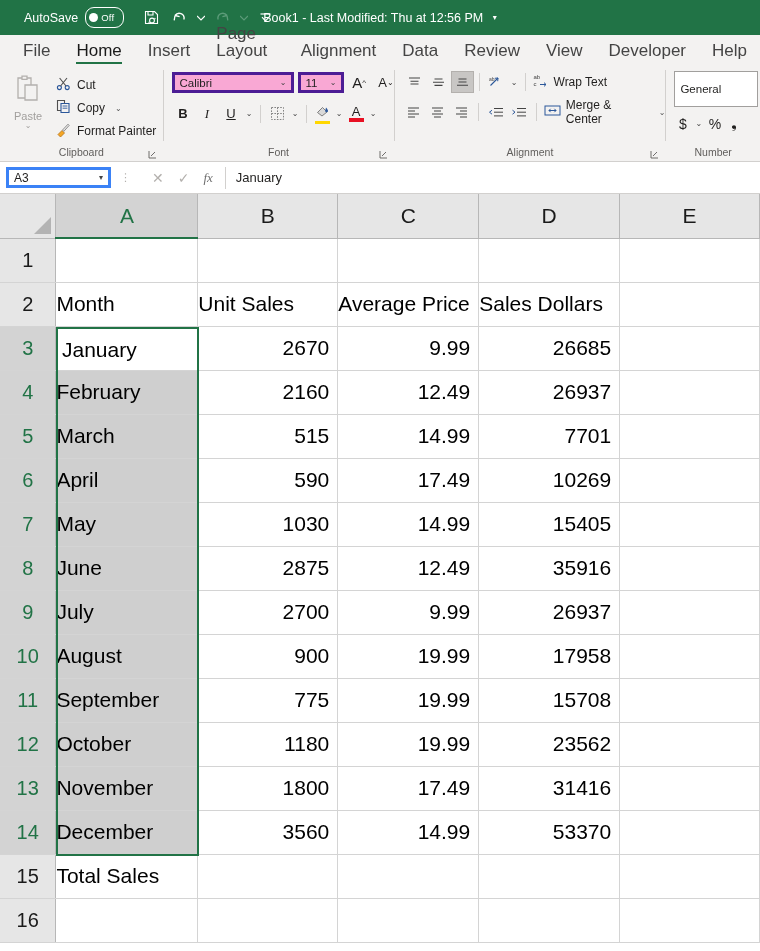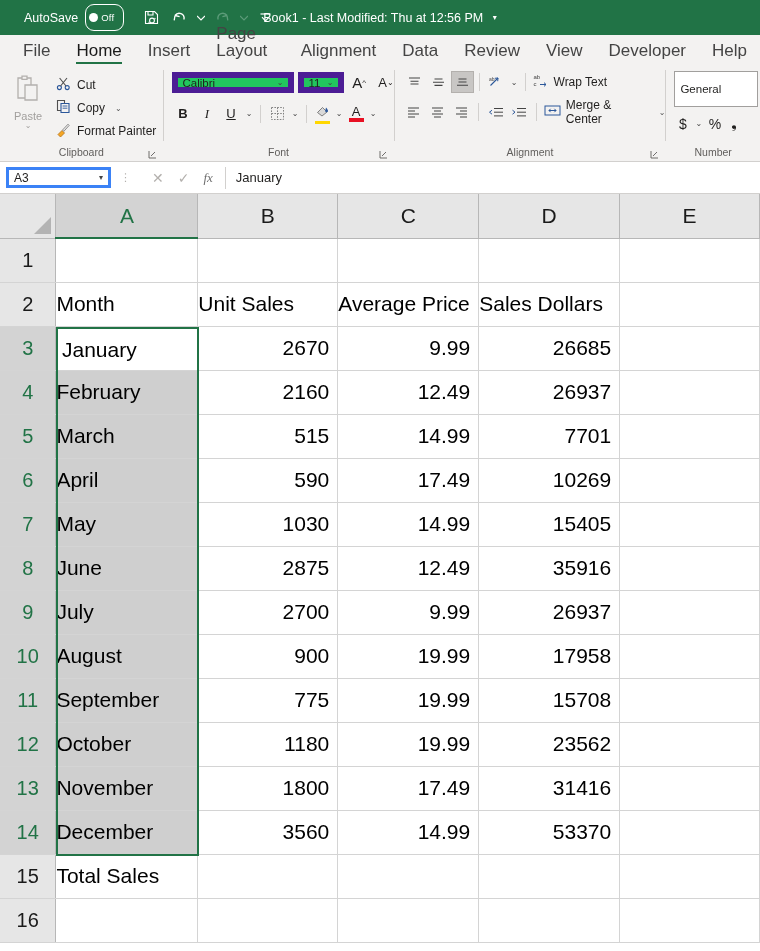--- a/index.html
+++ b/index.html
@@ -13,21 +13,21 @@
   
   .titlebar {
     height: 35px; background: #217346;
     display: flex; align-items: center;
     color: #ffffff; font-size: 12.5px;
     position: relative;
   }
   .autosave-wrap { display: flex; align-items: center; margin-left: 24px; gap: 7px; }
   .autosave-label { font-size: 12.5px; color: #ffffff; }
   .toggle {
-    width: 39px; height: 27px; border-radius: 9px;
+    width: 39px; height: 21px; border-radius: 9px;
     border: 1.4px solid #ffffff; background: transparent;
     display: flex; align-items: center; position: relative;
   }
   .toggle .knob {
     width: 9px; height: 9px; border-radius: 50%;
     background: #ffffff; margin-left: 3px;
   }
   .toggle .state {
     font-size: 9.5px; color: #ffffff; margin-left: 3px; letter-spacing: 0.2px;
   }
@@ -100,21 +100,21 @@
     display: flex; align-items: center; gap: 6px;
     font-size: 12px; color: #201f1e; height: 20px;
   }
   .clip-item .chev { font-size: 8px; color: #555; margin-left: 4px; }
 
   
   .font-group { width: 230px; }
   .font-row1 { display: flex; align-items: center; gap: 4px; padding-left: 8px; }
   .font-row2 { display: flex; align-items: center; gap: 1px; padding-left: 8px; margin-top: 8px; }
   .combo {
-    height: 21px; background: #22c55e; border: 6px solid #4c1d95;
+    height: 21px; background: #f9a8d4; border: 3px solid #4c1d95;
     display: flex; align-items: center; justify-content: space-between;
     padding: 0 4px 0 5px; font-size: 11.5px; color: #201f1e;
   }
   .combo .chev { font-size: 8px; color: #444; margin-left: 6px; }
   .fname { width: 122px; }
   .fsize { width: 46px; }
   .ic-btn {
     width: 23px; height: 23px; display: flex;
     align-items: center; justify-content: center;
     font-size: 13px; color: #201f1e; position: relative;

